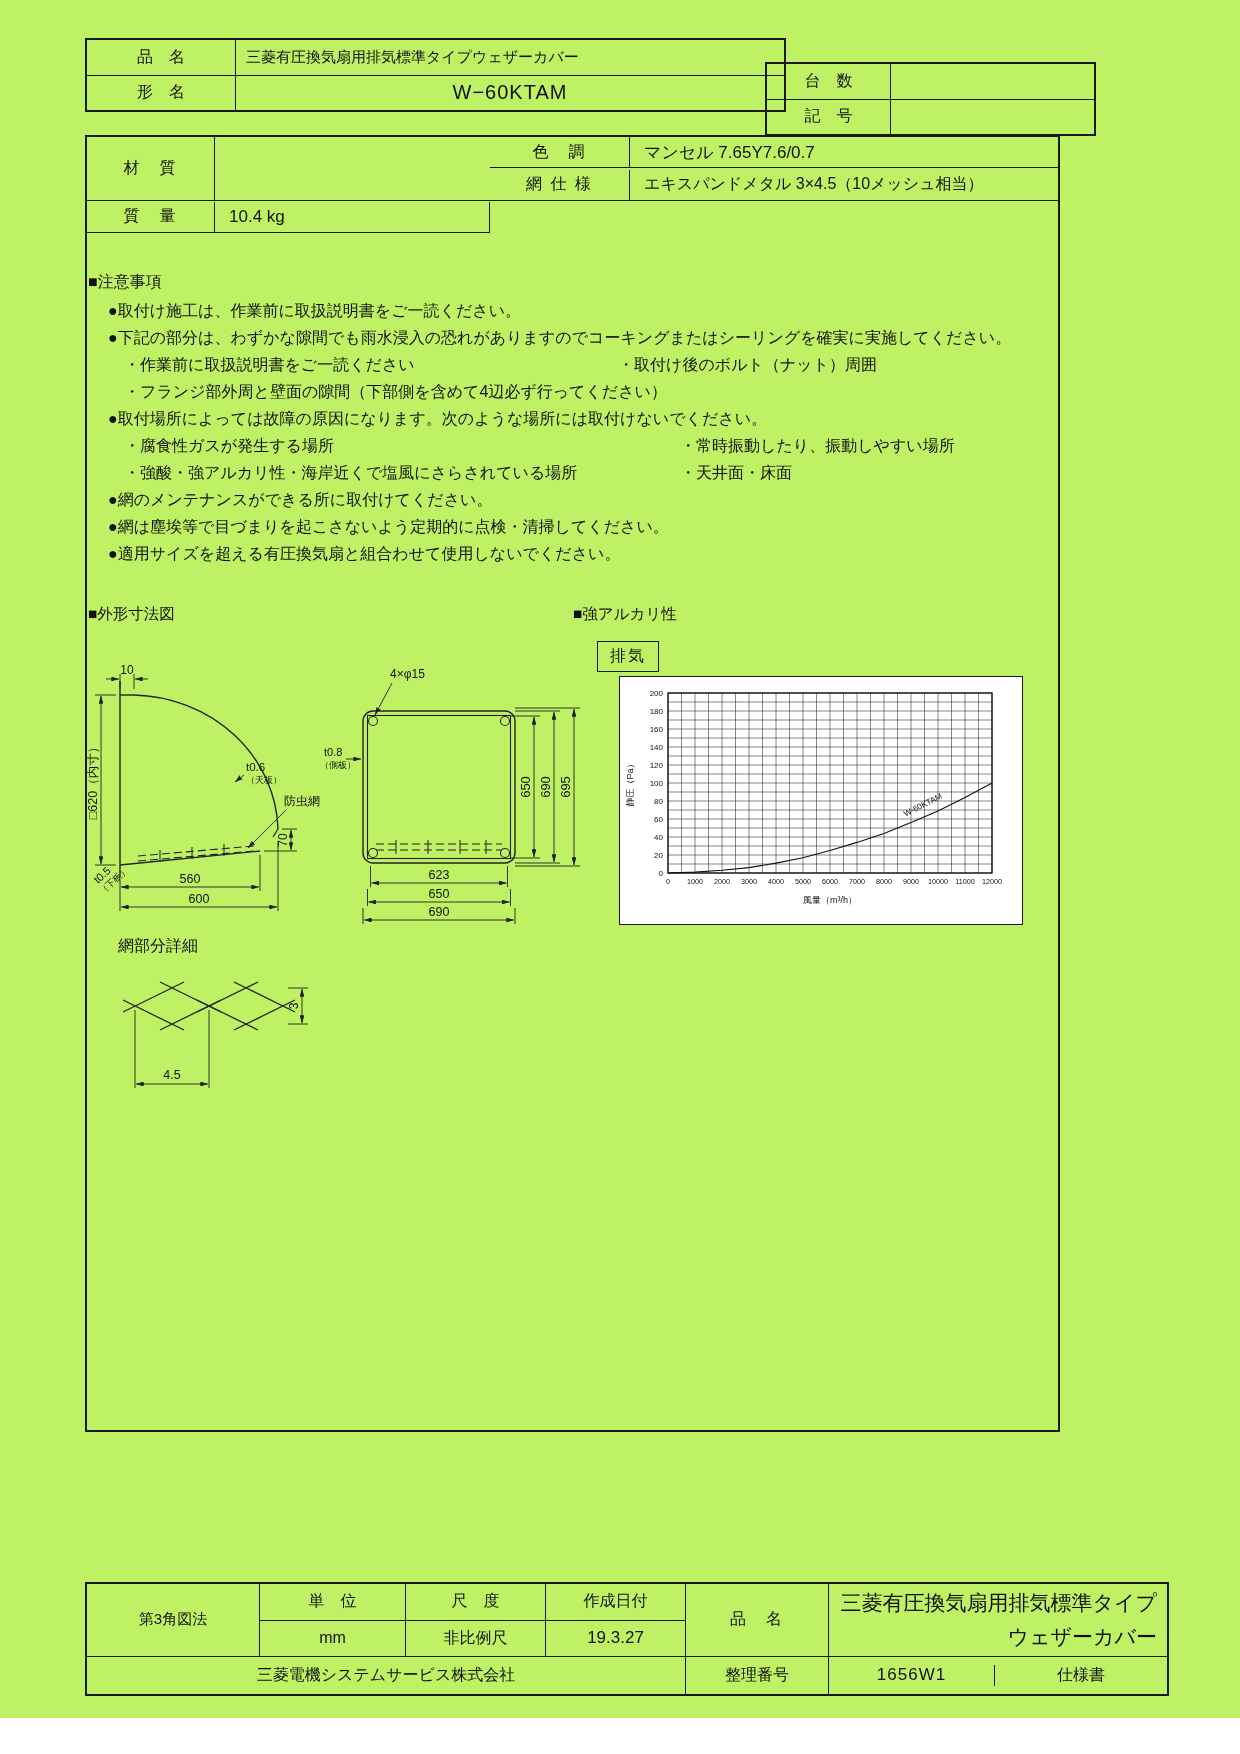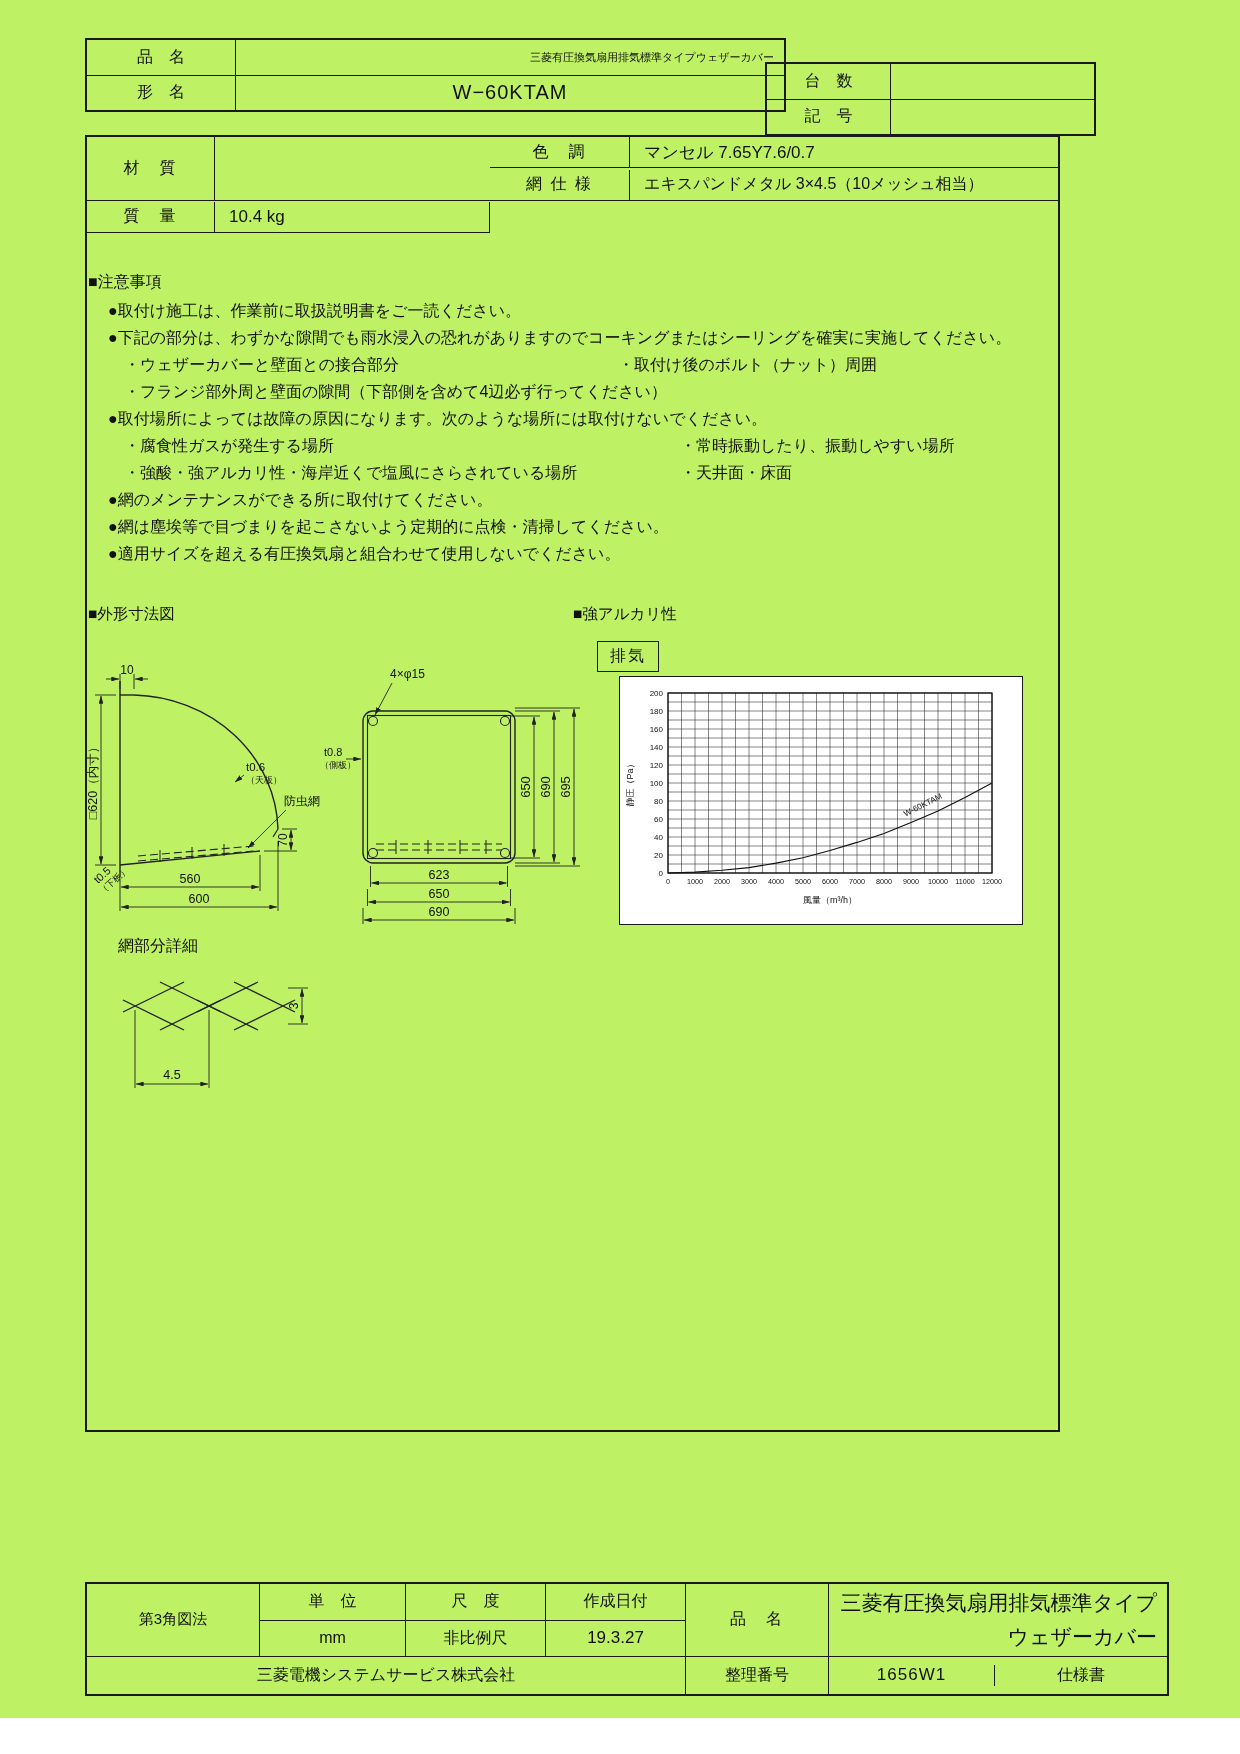--- a/index.html
+++ b/index.html
@@ -34,21 +34,21 @@
       <marker id="arw" viewBox="0 0 10 6" refX="9.5" refY="3" markerWidth="9" markerHeight="5.4" orient="auto-start-reverse">
           <path d="M0,0L10,3L0,6z" fill="#222"></path>
         </marker>
     </defs>
   </svg>
 
   <table class="frame abs" style="left:85px;top:38px;">
     <tbody>
         <tr style="height:36px;">
       <td style="width:128px;text-align:center;">品　名</td>
-      <td style="width:528px;text-align:right;font-size:11px;">三菱有圧換気扇用排気標準タイプウェザーカバー</td>
+      <td style="width:528px;text-align:left;font-size:15px;">三菱有圧換気扇用排気標準タイプウェザーカバー</td>
     </tr>
     <tr style="height:36px;">
       <td style="text-align:center;">形　名</td>
       <td style="text-align:center;font-size:20px;letter-spacing:1px;">W−60KTAM</td>
     </tr>
   </tbody>
     </table>
 
   <table class="frame abs" style="left:765px;top:38px;margin-top:24px;">
     <tbody>
@@ -72,21 +72,21 @@
   <div class="cell" style="left:630px;top:169.5px;width:428px;height:30.5px;padding-left:14px;font-size:16px;">エキスパンドメタル 3×4.5（10メッシュ相当）</div>
   <div class="abs" style="left:87px;top:200px;width:971px;border-top:1.5px solid #1a1a1a;"></div>
   <div class="cell lbl" style="left:87px;top:201.5px;width:128px;height:31px;border-right:1.5px solid #1a1a1a;border-bottom:1.5px solid #1a1a1a;font-size:16px;justify-content:center;">質　量</div>
   <div class="cell" style="left:215px;top:201.5px;width:275px;height:31px;border-right:1.5px solid #1a1a1a;border-bottom:1.5px solid #1a1a1a;padding-left:14px;font-size:17px;">10.4 kg</div>
 
   <div class="notes" style="left:88px;top:268px;">
     <div class="note-title">■注意事項</div>
     <div id="notes-lines">
         <div class="note-line indent1">●取付け施工は、作業前に取扱説明書をご一読ください。</div>
         <div class="note-line indent1">●下記の部分は、わずかな隙間でも雨水浸入の恐れがありますのでコーキングまたはシーリングを確実に実施してください。</div>
-        <div class="note-line indent2"><span style="width: 494px;">・ウェザーカバーと壁面との接合部分</span><span>・取付け後のボルト（ナット）周囲</span></div>
+        <div class="note-line indent2"><span style="width: 494px;">・作業前に取扱説明書をご一読ください</span><span>・取付け後のボルト（ナット）周囲</span></div>
         <div class="note-line indent2">・フランジ部外周と壁面の隙間（下部側を含めて4辺必ず行ってください）</div>
         <div class="note-line indent1">●取付場所によっては故障の原因になります。次のような場所には取付けないでください。</div>
         <div class="note-line indent2"><span style="width: 556px;">・腐食性ガスが発生する場所</span><span>・常時振動したり、振動しやすい場所</span></div>
         <div class="note-line indent2"><span style="width: 556px;">・強酸・強アルカリ性・海岸近くで塩風にさらされている場所</span><span>・天井面・床面</span></div>
         <div class="note-line indent1">●網のメンテナンスができる所に取付けてください。</div>
         <div class="note-line indent1">●網は塵埃等で目づまりを起こさないよう定期的に点検・清掃してください。</div>
         <div class="note-line indent1">●適用サイズを超える有圧換気扇と組合わせて使用しないでください。</div>
       </div>
   </div>
 

